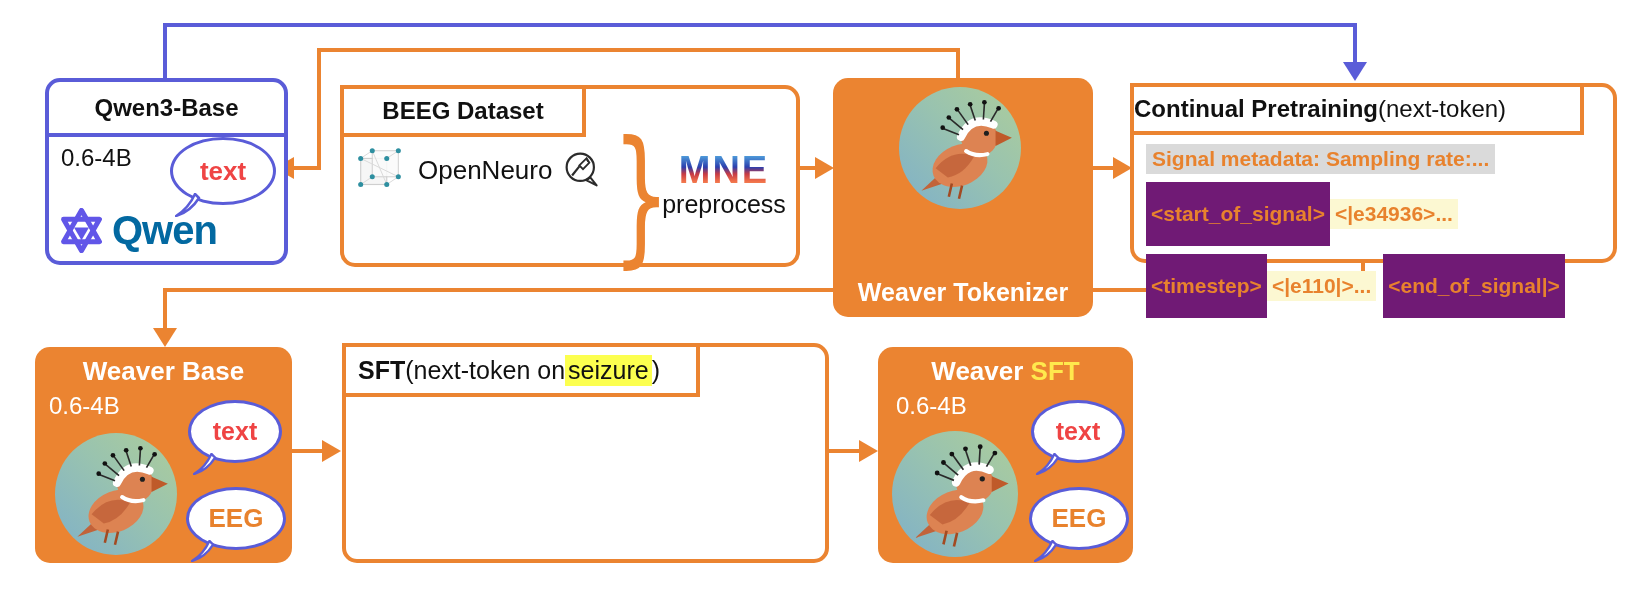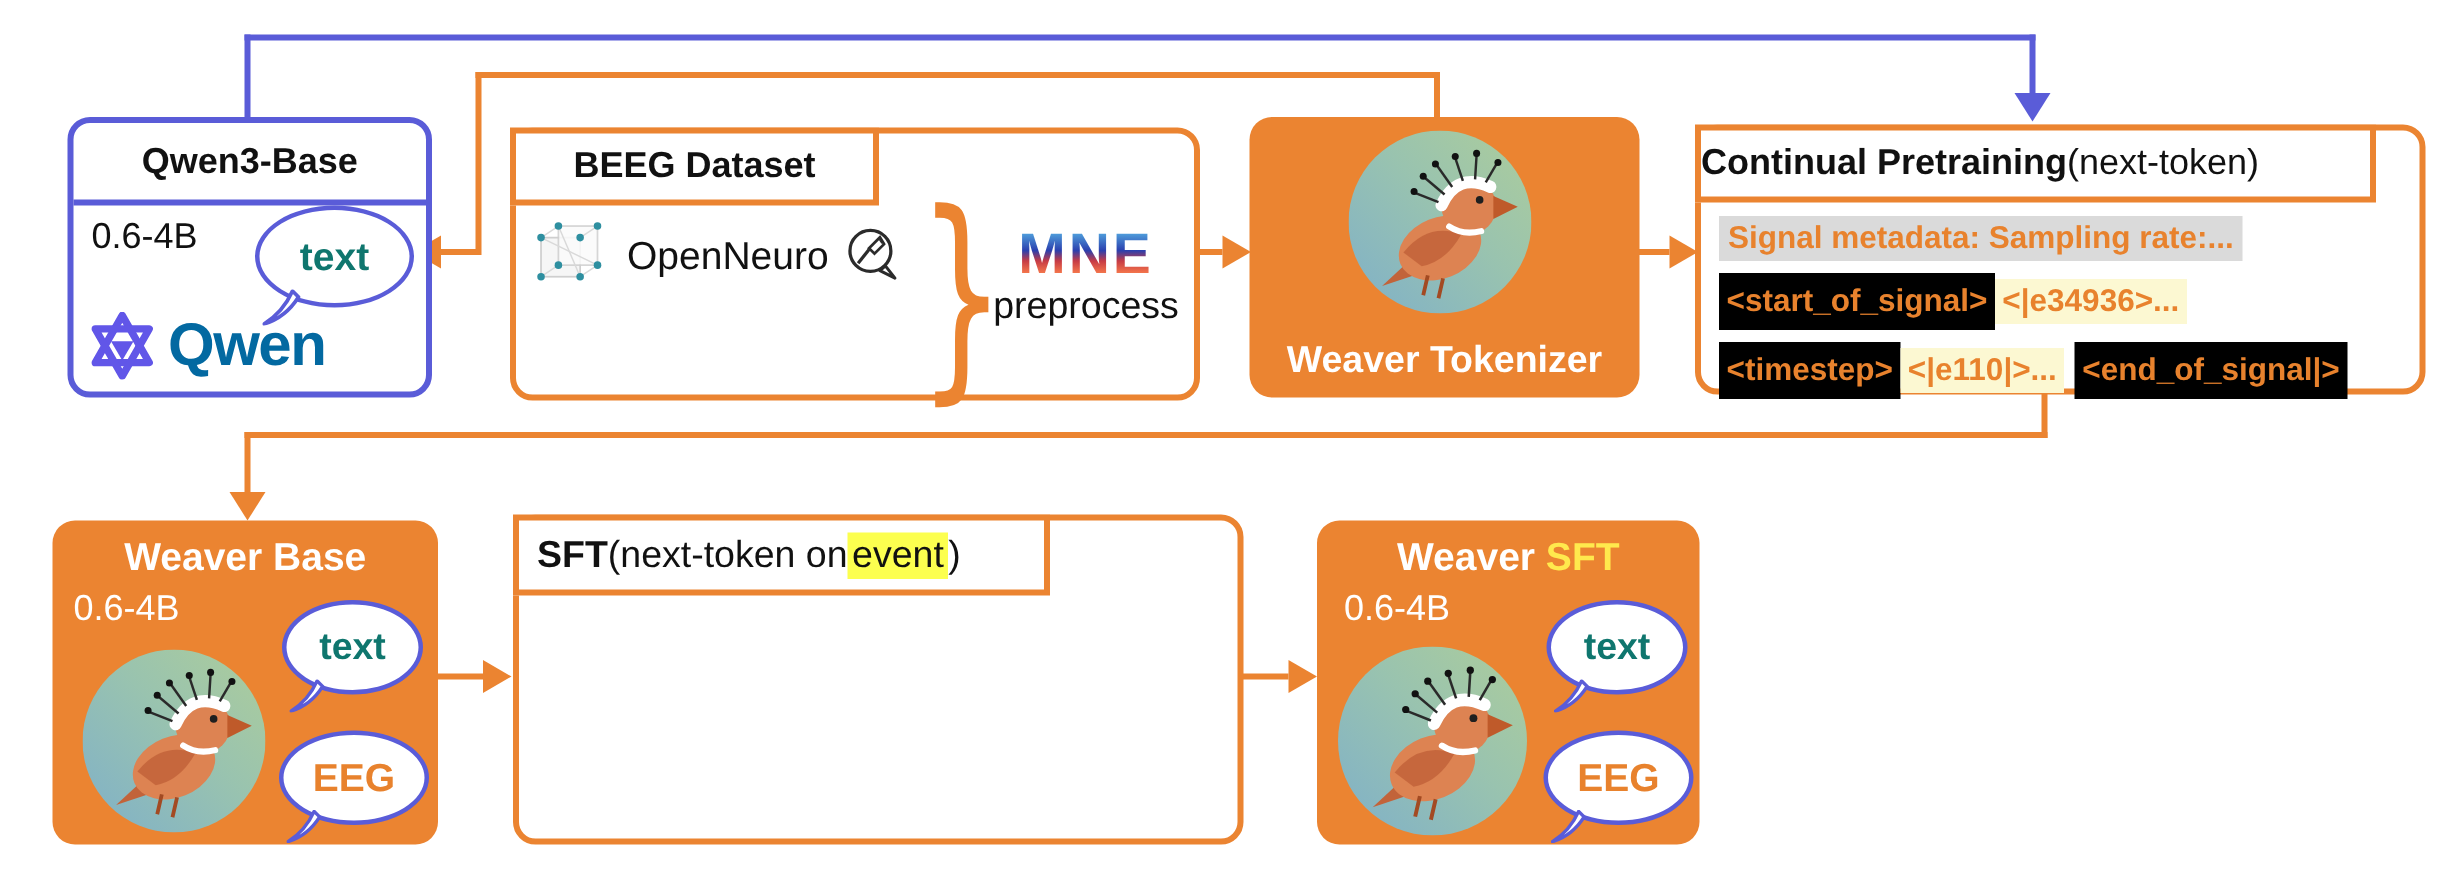--- a/index.html
+++ b/index.html
@@ -31,29 +31,29 @@
                  font-weight:bold; font-size:24px; color:#111; }
 
   .bold { font-weight:bold; }
   .white-title { position:absolute; left:0; right:0; text-align:center; color:#fff; font-weight:bold; font-size:26px; }
   .size-label { position:absolute; font-size:24px; }
 
   
   .bubble { position:absolute; box-sizing:border-box; background:#fff; border:3.5px solid #5a5cd8; border-radius:50%;
             display:flex; align-items:center; justify-content:center; font-weight:bold; }
   .bubble .tail { position:absolute; left:2px; bottom:-15px; }
-  .txt-purple { color:#0f766e; }
+  .txt-purple { color:#ef4444; }
   .txt-orange { color:#e8822d; }
 
   
   .tok-lines { position:absolute; left:12px; top:57px; display:flex; flex-direction:column; gap:8px;
                font-weight:bold; font-size:21px; color:#e8822d; white-space:nowrap; }
   .tok-lines .row { display:flex; align-items:center; }
   .hl-gray  { background:#dadada; padding:3px 6px; }
-  .hl-green { background:#000000; padding:7px 5px; }
+  .hl-green { background:#701a75; padding:20px 5px; }
   .hl-cream { background:#fcf8d2; padding:3px 5px; }
   .hl-yellow { background:#fcff4f; padding:1px 3px; }
   .gap6 { margin-left:7px; }
 
   
   .sft-body { position:absolute; left:22px; top:62px; font-weight:bold; font-size:25px; line-height:55px;
               color:#5b58d6; white-space:nowrap; }
 
   
   .src-row { position:absolute; display:flex; align-items:center; gap:10px; font-size:26px; color:#111; white-space:nowrap; }
@@ -201,21 +201,21 @@
 
 
     <div class="brace" style="left:268px; top:54px;">}</div>
 
     <div class="mne-wrap" style="left:300px; top:60px; width:160px;">
       <div class="mne-logo">MNE</div>
       <div class="mne-sub">preprocess</div>
     </div>
   </div>
 
-  <div class="box fill-orange" style="left:833px; top:78px; width:260px; height:187px;">
+  <div class="box fill-orange" style="left:833px; top:78px; width:260px; height:239px;">
     <svg class="bird" viewBox="0 0 120 120" width="122" height="122" style="position:absolute; left:66px; top:9px;">
         <use href="#bird-art"></use>
       </svg>
     <div class="white-title" style="bottom:10px; font-size:25px;">Weaver Tokenizer</div>
   </div>
 
   <div class="box outline-orange" style="left:1130px; top:83px; width:487px; height:180px;">
     <div class="tab" style="left:-4px; top:-4px; width:454px; height:52px; ">
       <span class="bold">Continual Pretraining</span>
         <span> (next-token)</span>
@@ -253,21 +253,21 @@
       <svg class="tail" width="24" height="22" viewBox="0 0 26 24">
           <use href="#tail-art"></use>
         </svg>
     </div>
   </div>
 
   <div class="box outline-orange" style="left:342px; top:343px; width:487px; height:220px;">
     <div class="tab" style="left:-4px; top:-4px; width:358px; height:54px; padding-left:12px; font-size:25px;">
       <span class="bold">SFT</span>
         <span> (next-token on </span>
-        <span class="hl-yellow">event</span>
+        <span class="hl-yellow">seizure</span>
         <span>)</span>
     </div>
   </div>
 
   <div class="box fill-orange" style="left:878px; top:347px; width:255px; height:216px;">
     <div class="white-title" style="top:9px;">
       <span>Weaver </span><span style="color:#ffe94d;">SFT</span>
     </div>
     <div class="size-label" style="left:18px; top:45px; color:#fff;">0.6-4B</div>
     <svg class="bird" viewBox="0 0 120 120" width="126" height="126" style="position:absolute; left:14px; top:84px;">

